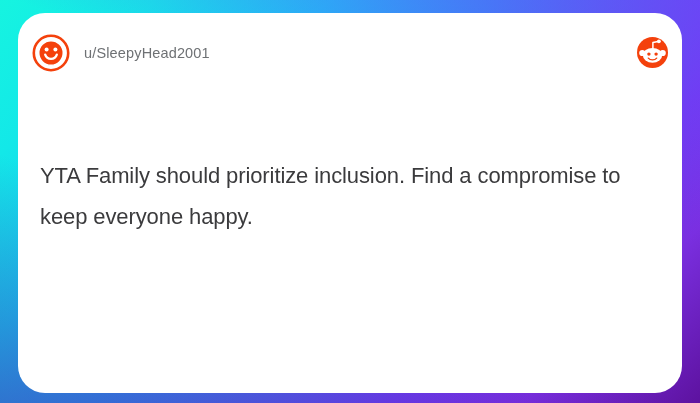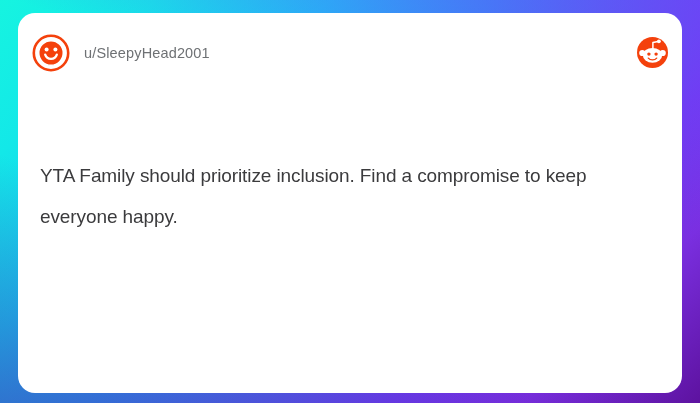--- a/index.html
+++ b/index.html
@@ -44,21 +44,21 @@
     pointer-events: none;
   }
 
   #card {
     position: absolute;
     left: 18px;
     top: 13px;
     width: 664px;
     height: 380px;
     background: #ffffff;
-    border-radius: 17px;
+    border-radius: 27px;
     box-sizing: border-box;
     z-index: 2;
   }
 
   
   .header {
     position: absolute;
     left: 0;
     top: 0;
     right: 0;
@@ -94,21 +94,21 @@
     height: 31px;
   }
   .reddit-logo svg { display: block; }
 
   
   .body-text {
     position: absolute;
     left: 22px;
     right: 30px;
     top: 142px;
-    font-size: 19px;
+    font-size: 22px;
     line-height: 41px;
     color: #3b3b3d;
     font-weight: 300;
     letter-spacing: -0.1px;
     white-space: pre-wrap;
   }
 </style>
 </head>
 <body>
 

